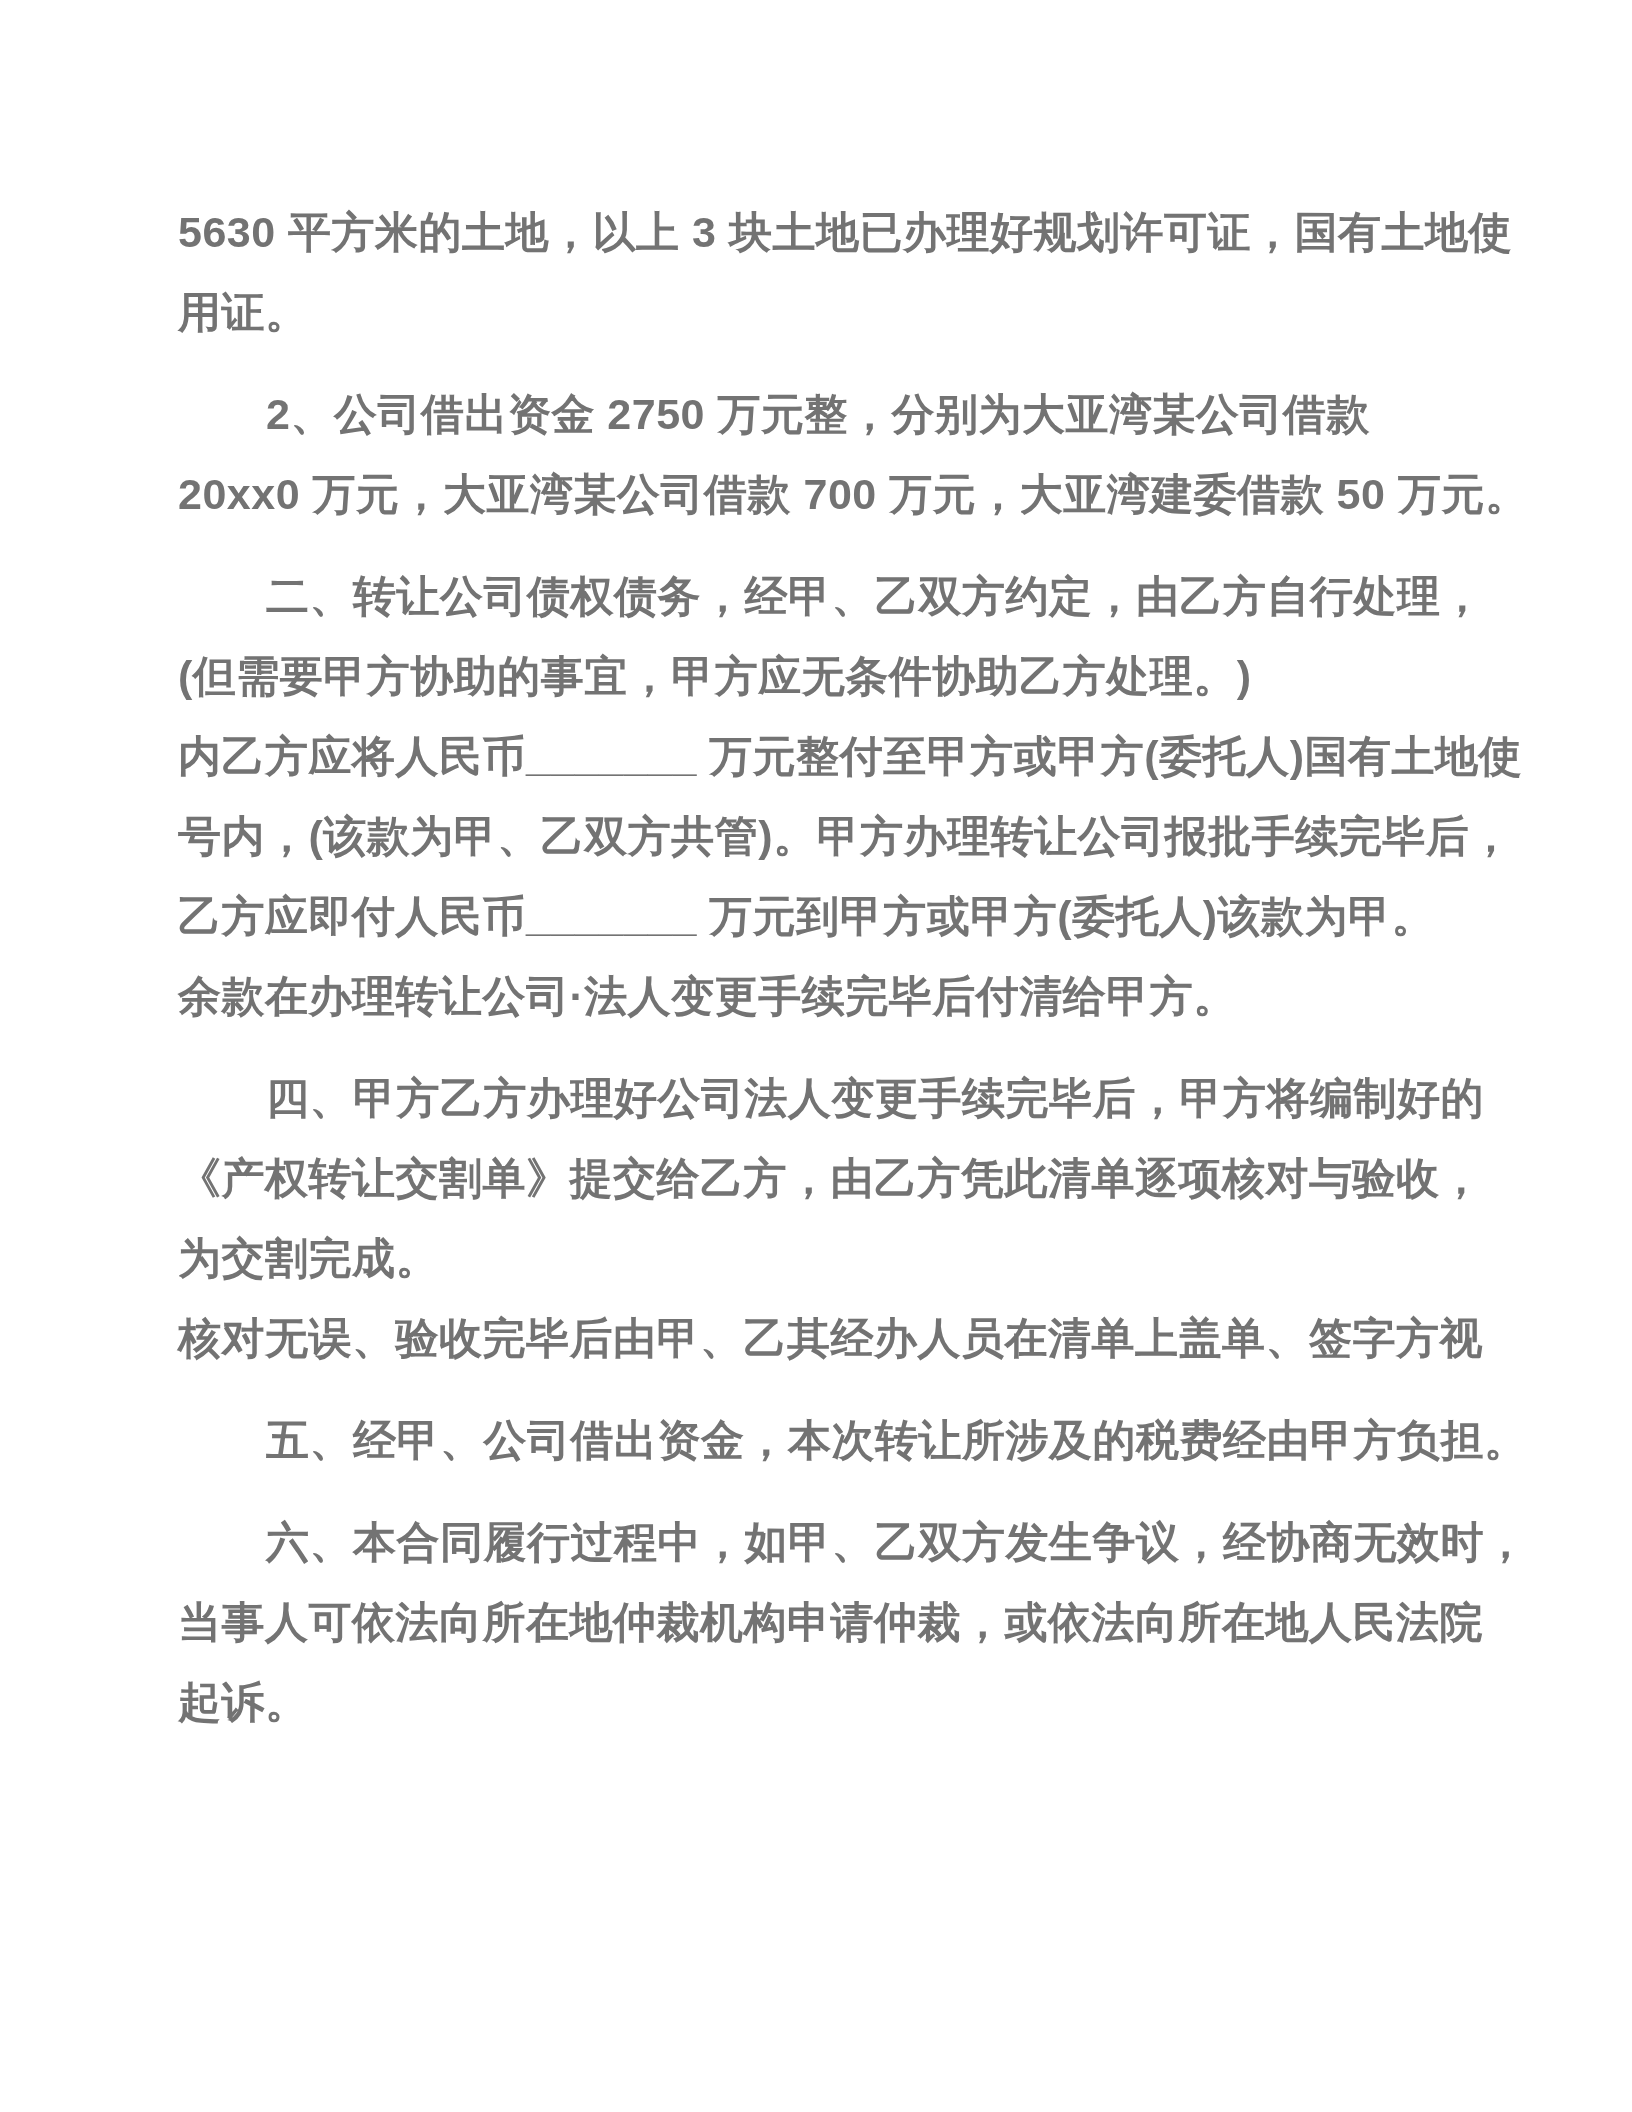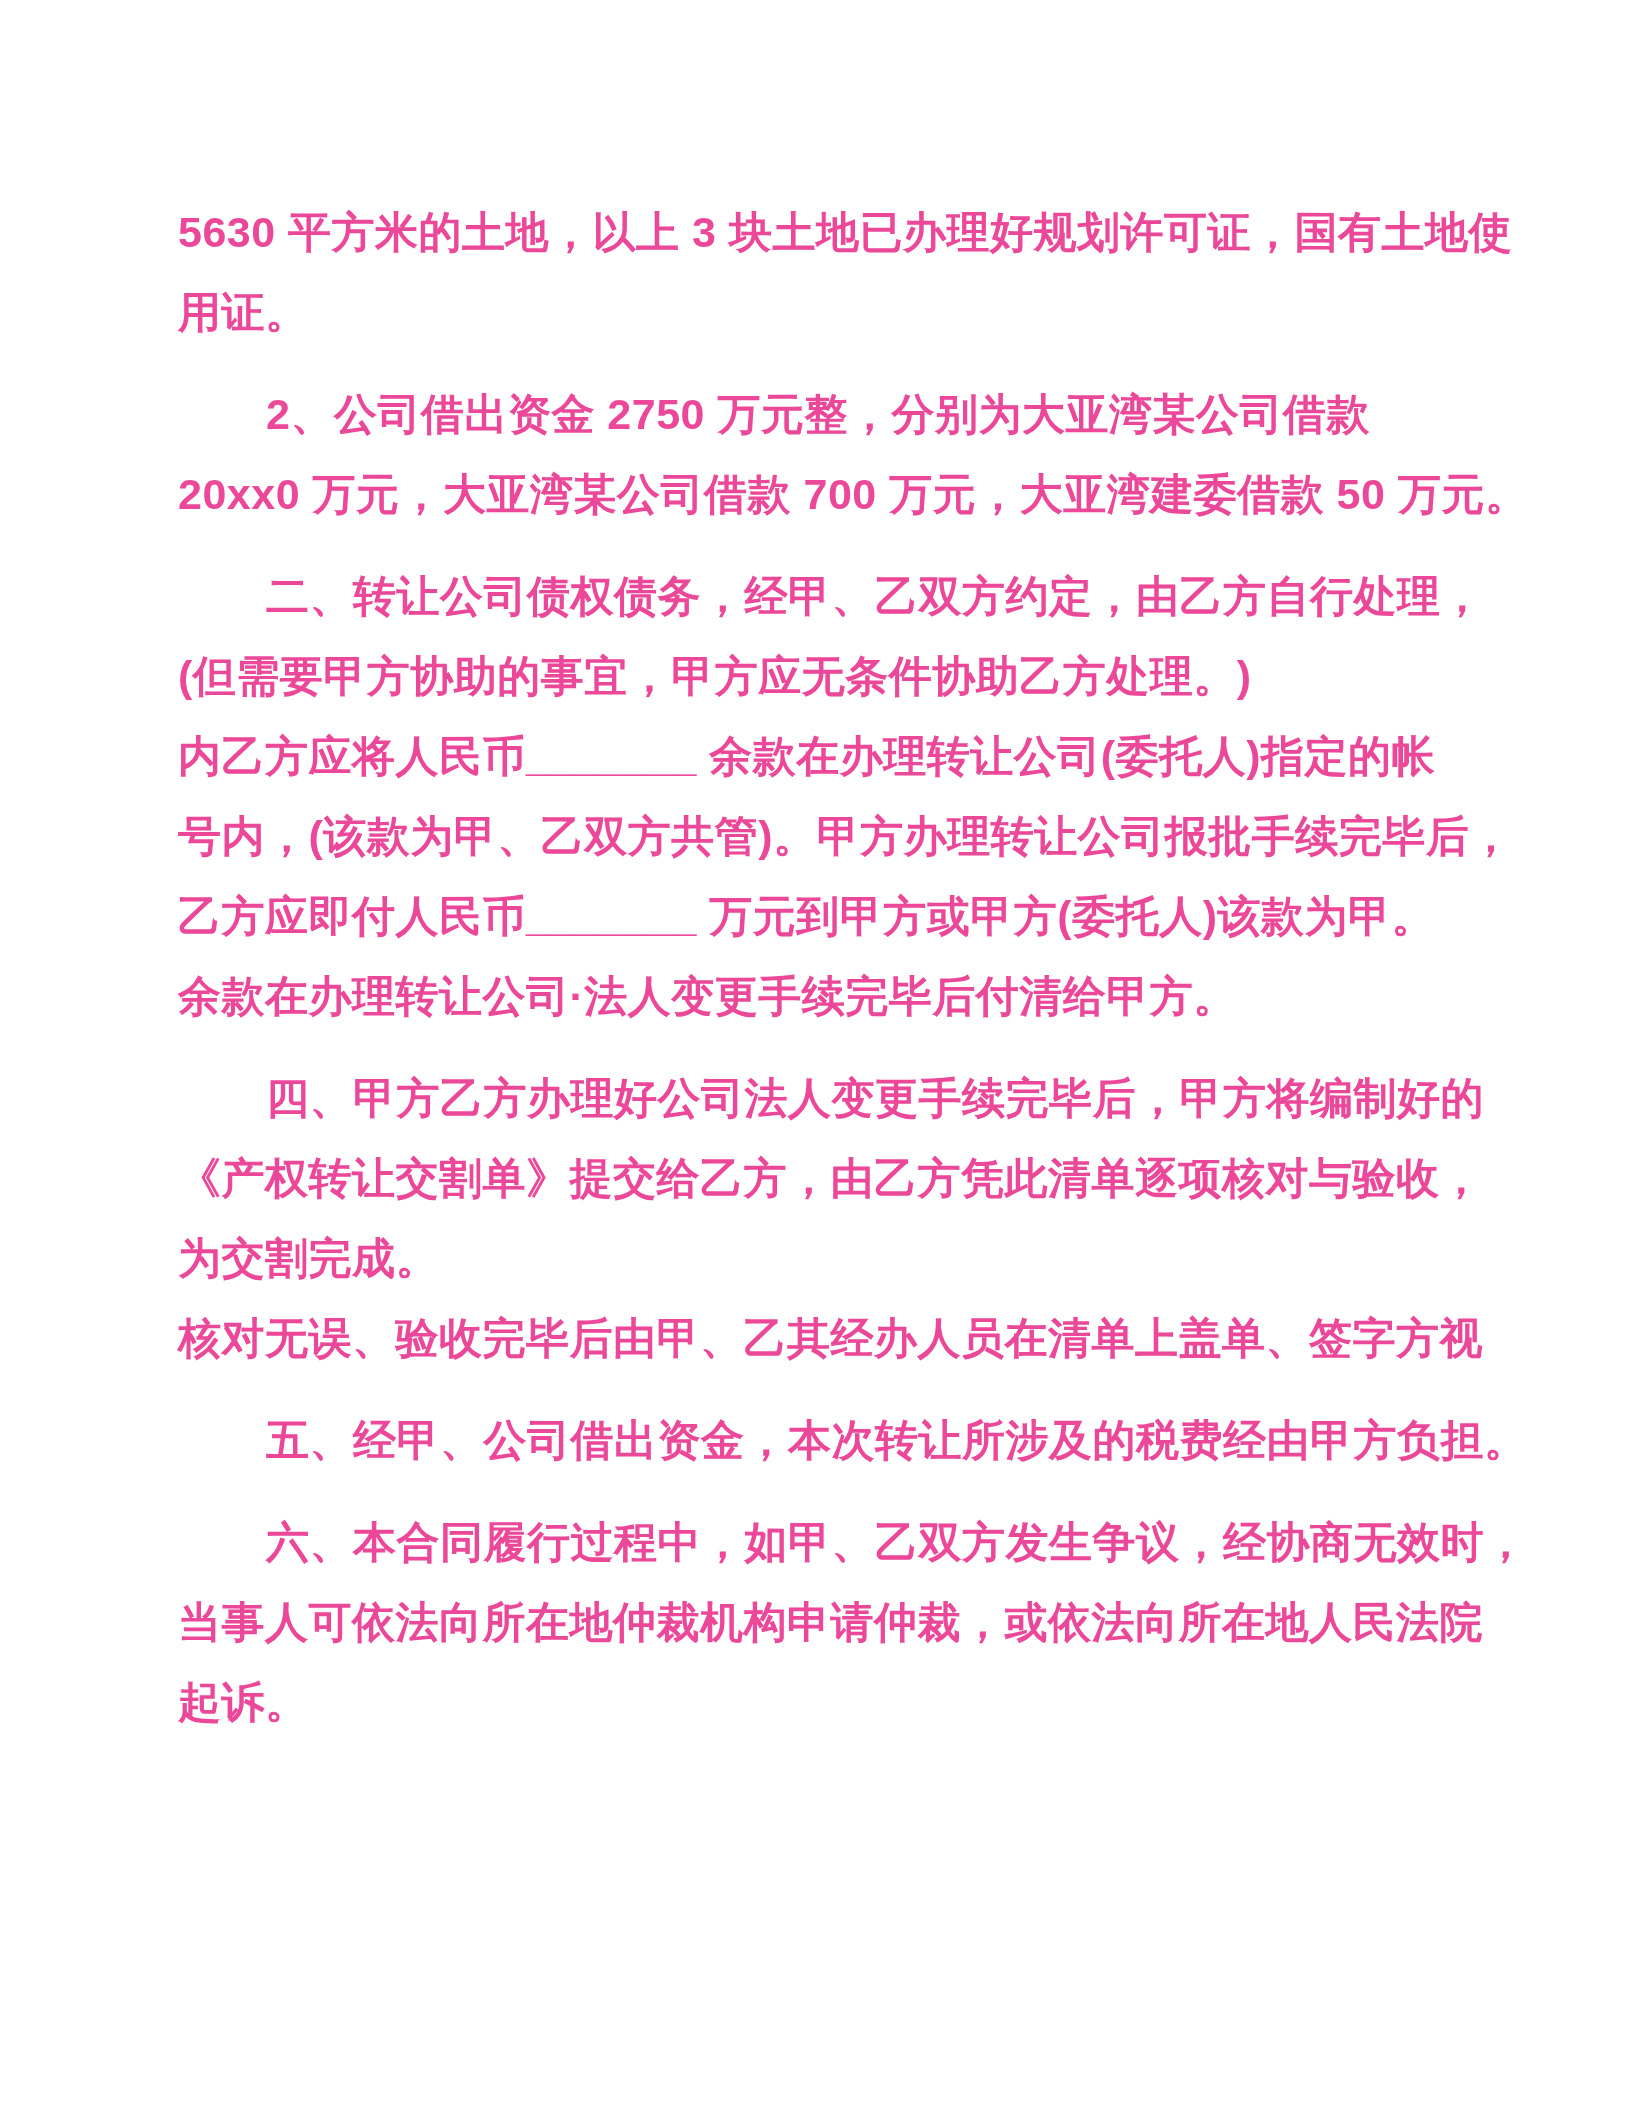--- a/index.html
+++ b/index.html
@@ -9,21 +9,21 @@
   }
   .page {
     position: relative;
     width: 1632px;
     height: 2112px;
     background: #ffffff;
     box-sizing: border-box;
     padding: 192px 170px 0 178px;
     font-family: "Liberation Sans", "DejaVu Sans", sans-serif;
     font-weight: bold;
-    color: #ec4899;
+    color: #737373;
     font-size: 43px;
     overflow: hidden;
   }
   .line {
     line-height: 80px;
     white-space: nowrap;
     letter-spacing: 0.5px;
   }
   .indent {
     padding-left: 88px;
@@ -35,21 +35,21 @@
 </head>
 <body>
 
 <div class="page">
   <div class="line">5630 平方米的土地，以上 3 块土地已办理好规划许可证，国有土地使</div>
   <div class="line">用证。</div>
   <div class="line indent para-gap">2、公司借出资金 2750 万元整，分别为大亚湾某公司借款</div>
   <div class="line">20xx0 万元，大亚湾某公司借款 700 万元，大亚湾建委借款 50 万元。</div>
   <div class="line indent para-gap">二、转让公司债权债务，经甲、乙双方约定，由乙方自行处理，</div>
   <div class="line">(但需要甲方协助的事宜，甲方应无条件协助乙方处理。)</div>
-  <div class="line">内乙方应将人民币_______ 余款在办理转让公司(委托人)指定的帐</div>
+  <div class="line">内乙方应将人民币_______ 万元整付至甲方或甲方(委托人)国有土地使</div>
   <div class="line">号内，(该款为甲、乙双方共管)。甲方办理转让公司报批手续完毕后，</div>
   <div class="line">乙方应即付人民币_______ 万元到甲方或甲方(委托人)该款为甲。</div>
   <div class="line">余款在办理转让公司·法人变更手续完毕后付清给甲方。</div>
   <div class="line indent para-gap">四、甲方乙方办理好公司法人变更手续完毕后，甲方将编制好的</div>
   <div class="line">《产权转让交割单》提交给乙方，由乙方凭此清单逐项核对与验收，</div>
   <div class="line">为交割完成。</div>
   <div class="line">核对无误、验收完毕后由甲、乙其经办人员在清单上盖单、签字方视</div>
   <div class="line indent para-gap">五、经甲、公司借出资金，本次转让所涉及的税费经由甲方负担。</div>
   <div class="line indent para-gap">六、本合同履行过程中，如甲、乙双方发生争议，经协商无效时，</div>
   <div class="line">当事人可依法向所在地仲裁机构申请仲裁，或依法向所在地人民法院</div>

